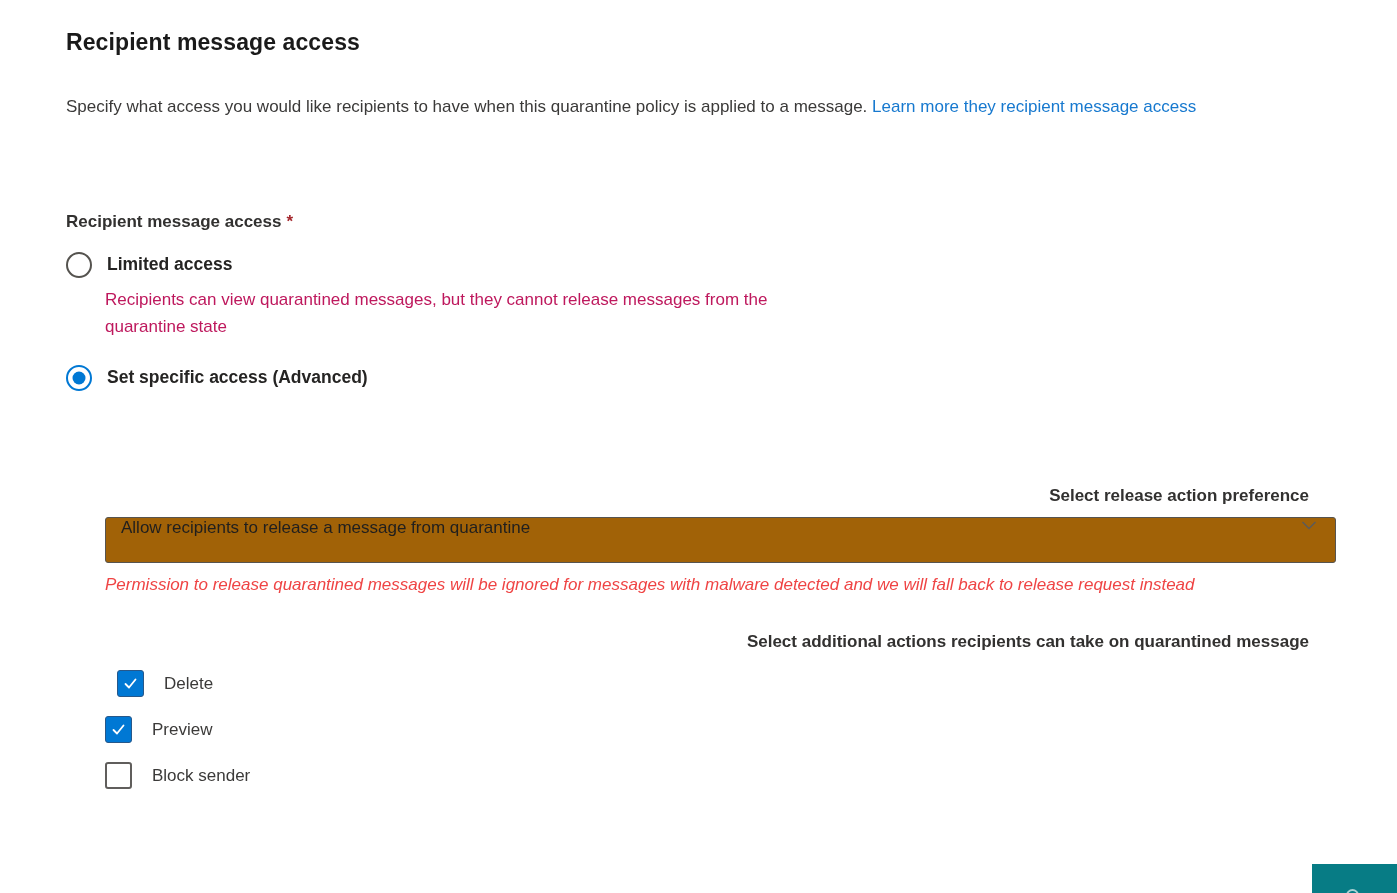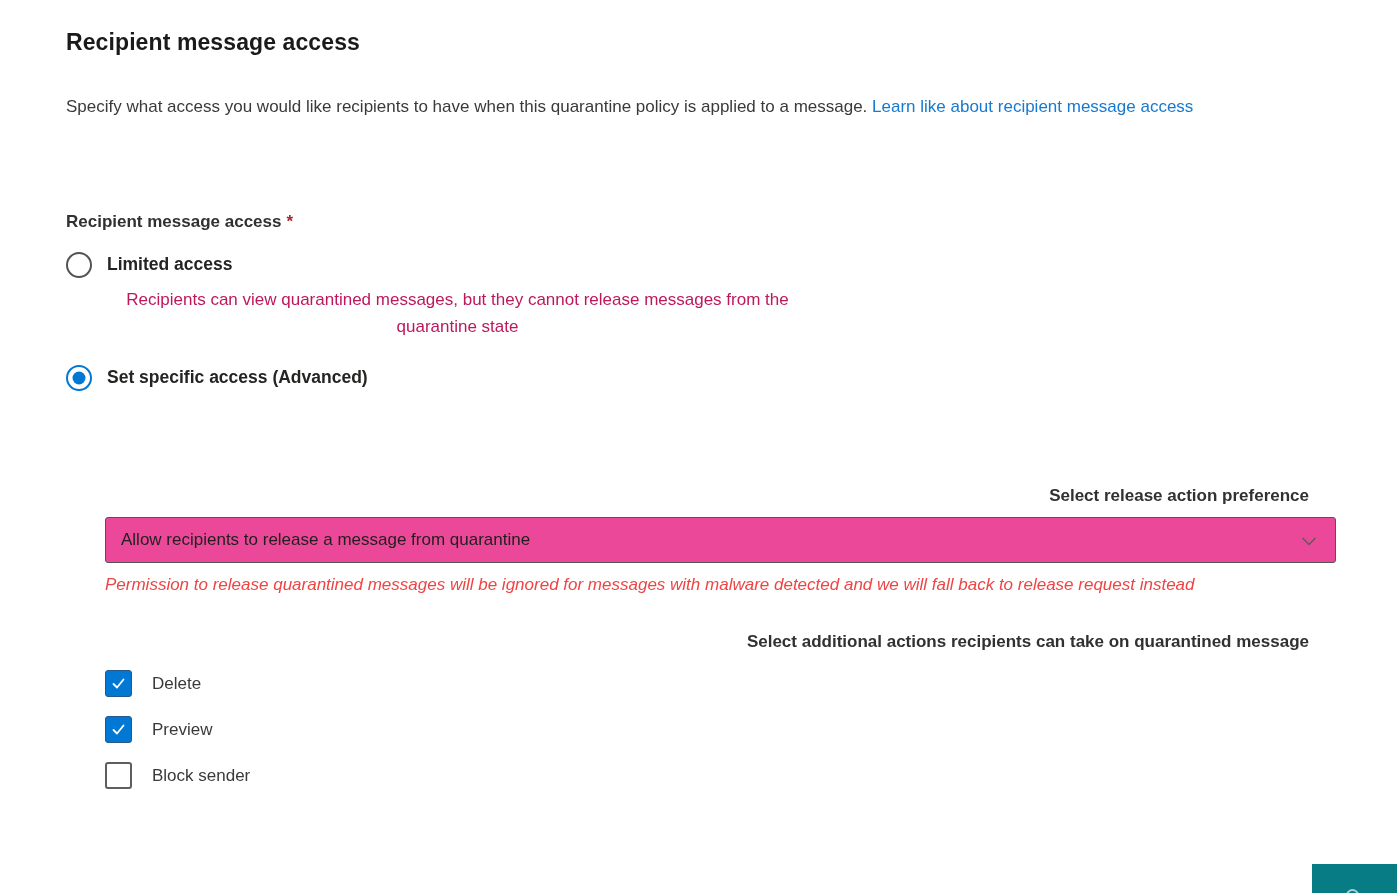--- a/index.html
+++ b/index.html
@@ -36,21 +36,21 @@
 
   .field-label {
     margin-top: 90px;
     font-size: 17px;
     line-height: 22px;
     font-weight: 600;
     color: #323130;
   }
   .req { color: #a4262c; margin-left: 5px; font-weight: 600; }
 
-  .radio-option { cursor: pointer; text-align: center; }
+  .radio-option { cursor: pointer; }
   .radio-option.opt1 { margin-top: 18px; }
   .radio-option.opt2 { margin-top: 24px; }
   .radio-row { display: flex; align-items: center; }
   .radio-circle {
     width: 26px; height: 26px;
     border: 2px solid #55534f;
     border-radius: 50%;
     background: #fff;
     flex: 0 0 26px;
     position: relative;
@@ -89,23 +89,23 @@
   }
   .sub-label.release { margin-top: 94px; }
   .sub-label.actions { margin-top: 33px; }
 
   .dropdown {
     margin-top: 10px;
     width: 1231px;
     height: 46px;
     border: 1px solid #565450;
     border-radius: 3px;
-    background: #ec4899;
+    background: #a16207;
     display: flex;
-    align-items: center;
+    align-items: flex-start;
     justify-content: space-between;
     padding: 0 18px 0 15px;
     cursor: pointer;
   }
   .dd-value {
     font-size: 17px;
     color: #201f1e;
     white-space: nowrap;
   }
   .chevron { flex: 0 0 auto; margin-top: 2px; }
@@ -117,21 +117,21 @@
     color: #ef4444;
     max-width: 1240px;
     font-style: italic;
   }
 
   .checkbox-row {
     display: flex;
     align-items: center;
     cursor: pointer;
   }
-  .checkbox-row.first { margin-top: 17px; }
+  .checkbox-row.first { margin-top: 17px; margin-left: 12px; }
   .checkbox-row + .checkbox-row { margin-top: 19px; }
   .checkbox {
     width: 27px; height: 27px;
     border-radius: 3px;
     flex: 0 0 27px;
     display: flex;
     align-items: center;
     justify-content: center;
   }
   .checkbox.checked {
@@ -165,21 +165,21 @@
     border: 2px solid rgba(255,255,255,0.65);
   }
 </style>
 </head>
 <body>
 
 <div class="content">
 
   <h1 class="page-title">Recipient message access</h1>
 
-  <p class="desc"><span>Specify what access you would like recipients to have when this quarantine policy is applied to a message. </span><a class="link" href="#">Learn like about recipient message access</a></p>
+  <p class="desc"><span>Specify what access you would like recipients to have when this quarantine policy is applied to a message. </span><a class="link" href="#">Learn more they recipient message access</a></p>
 
   <div class="field-label"><span>Recipient message access</span><span class="req">*</span></div>
 
   <div class="radio-option opt1">
     <div class="radio-row">
       <div class="radio-circle"></div>
       <div class="radio-label">Limited access</div>
     </div>
     <div class="radio-desc limited">Recipients can view quarantined messages, but they cannot release messages from the quarantine state</div>
   </div>

